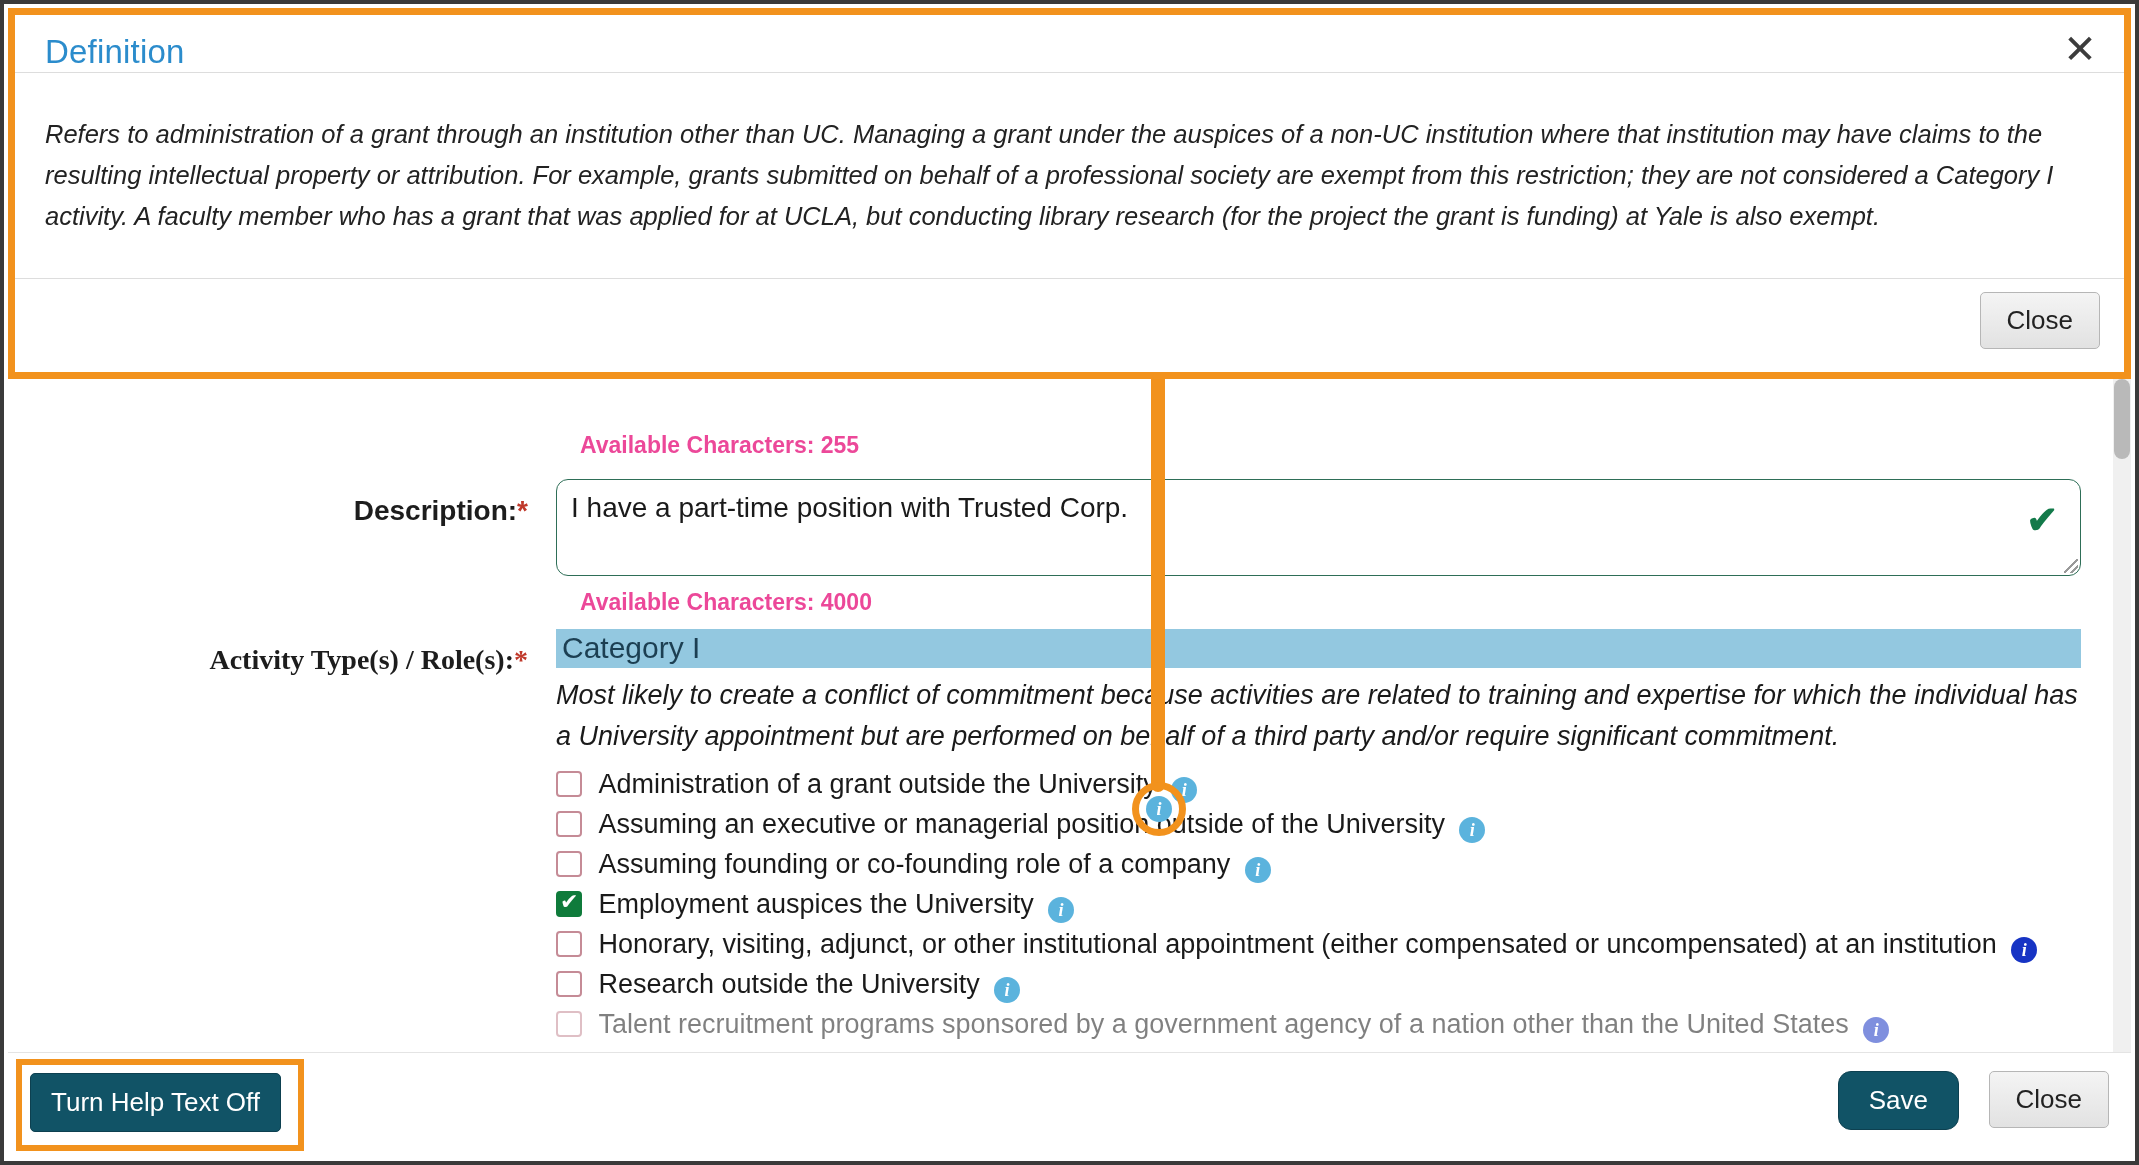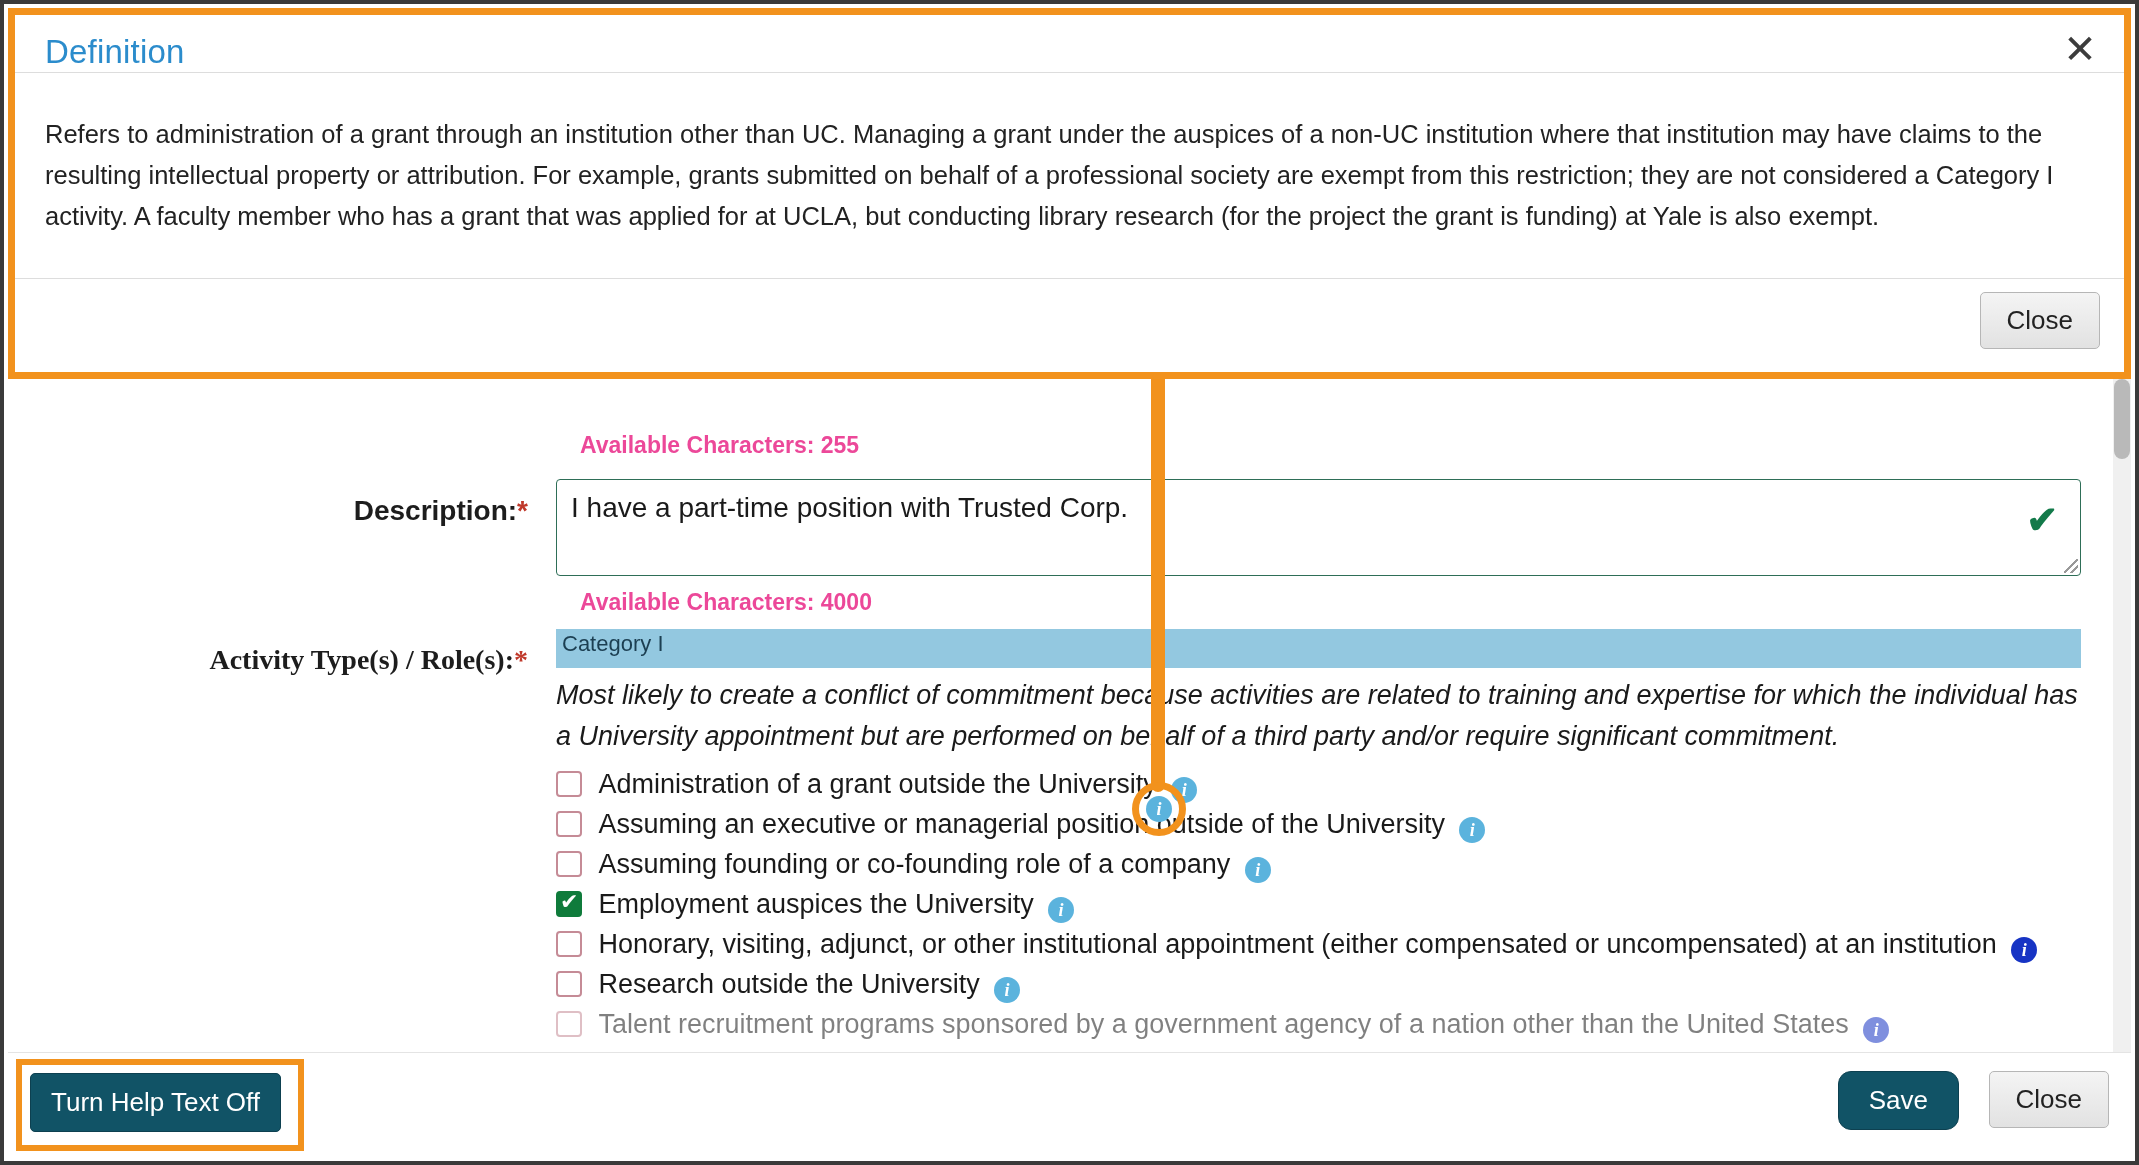--- a/index.html
+++ b/index.html
@@ -70,20 +70,21 @@
     right: 0;
     height: 187px;
     padding: 22px 30px 0 30px;
     box-sizing: border-box;
     border-bottom: 1px solid #dddddd;
   }
   #definition-text {
     font-size: 25.5px;
     line-height: 41px;
     color: #222222;
+    font-style: italic;
   }
   #definition-footer {
     position: absolute;
     left: 0;
     right: 0;
     bottom: 0;
     height: 94px;
   }
   .btn-grey {
     background: linear-gradient(#f4f4f4, #e2e2e2);
@@ -133,21 +134,21 @@
   #label-description { left: 180px; top: 116px; width: 340px; }
   #label-activity { left: 100px; top: 265px; width: 420px; font-family: Liberation Serif, serif; }
 
   #description-box {
     position: absolute;
     left: 548px;
     top: 100px;
     width: 1525px;
     height: 97px;
     border: 1px solid #2e6e57;
-    border-radius: 4px;
+    border-radius: 12px;
     background: #ffffff;
     box-sizing: border-box;
   }
   #description-value {
     position: absolute;
     left: 14px;
     top: 12px;
     font-size: 28px;
     color: #1a1a1a;
     font-family: "Liberation Sans", sans-serif;
@@ -177,21 +178,21 @@
     top: 250px;
     width: 1525px;
     height: 39px;
     background: #93c8e0;
     box-sizing: border-box;
   }
   #category-banner-text {
     position: absolute;
     left: 6px;
     top: 2px;
-    font-size: 22px;
+    font-size: 30px;
     color: #1c3f52;
   }
   #category-desc {
     position: absolute;
     left: 548px;
     top: 296px;
     width: 1528px;
     font-size: 27px;
     font-style: italic;
     line-height: 41px;

